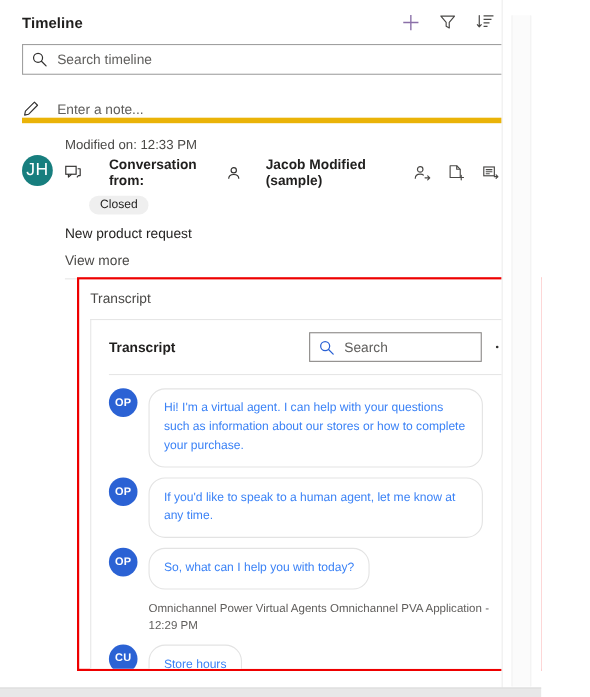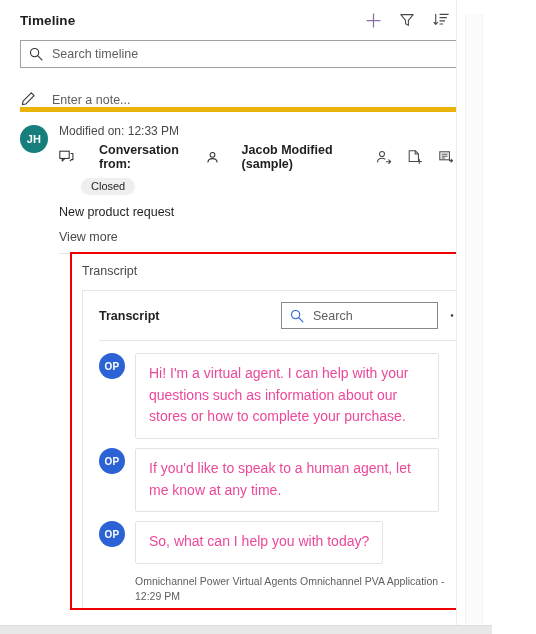--- a/index.html
+++ b/index.html
@@ -138,27 +138,27 @@
     display: flex;
     padding: 10px 0 0 0;
     margin: 0 14px 0 20px;
   }
   .avatar {
     flex: 0 0 auto;
     width: 28px; height: 28px;
     border-radius: 50%;
     background: #177e7e;
     color: #fff;
-    font-size: 11px;
-    font-weight: bold;
+    font-size: 16px;
+    font-weight: normal;
     display: flex;
     align-items: center;
     justify-content: center;
     letter-spacing: .3px;
-    margin-top: 3px;
+    margin-top: 19px;
   }
   .entry-body {
     flex: 1;
     margin-left: 11px;
     min-width: 0;
   }
   .modified-on {
     font-size: 12px;
     color: #4a4947;
     padding: 2px 0 5px 0;
@@ -301,25 +301,25 @@
     font-size: 10px;
     font-weight: bold;
     display: flex;
     align-items: center;
     justify-content: center;
     letter-spacing: .3px;
   }
   .msg-bubble {
     margin-left: 10px;
     border: 1px solid #e3e3e3;
-    border-radius: 2px;
+    border-radius: 15px;
     padding: 9px 13px 10px 13px;
-    font-size: 14px;
+    font-size: 11px;
     line-height: 1.55;
-    color: #ec4899;
+    color: #3b82f6;
     max-width: 276px;
     background: #fff;
   }
   .msg-meta {
     font-size: 10.5px;
     color: #605e5c;
     line-height: 1.45;
     padding: 1px 0 9px 36px;
     max-width: 318px;
   }

